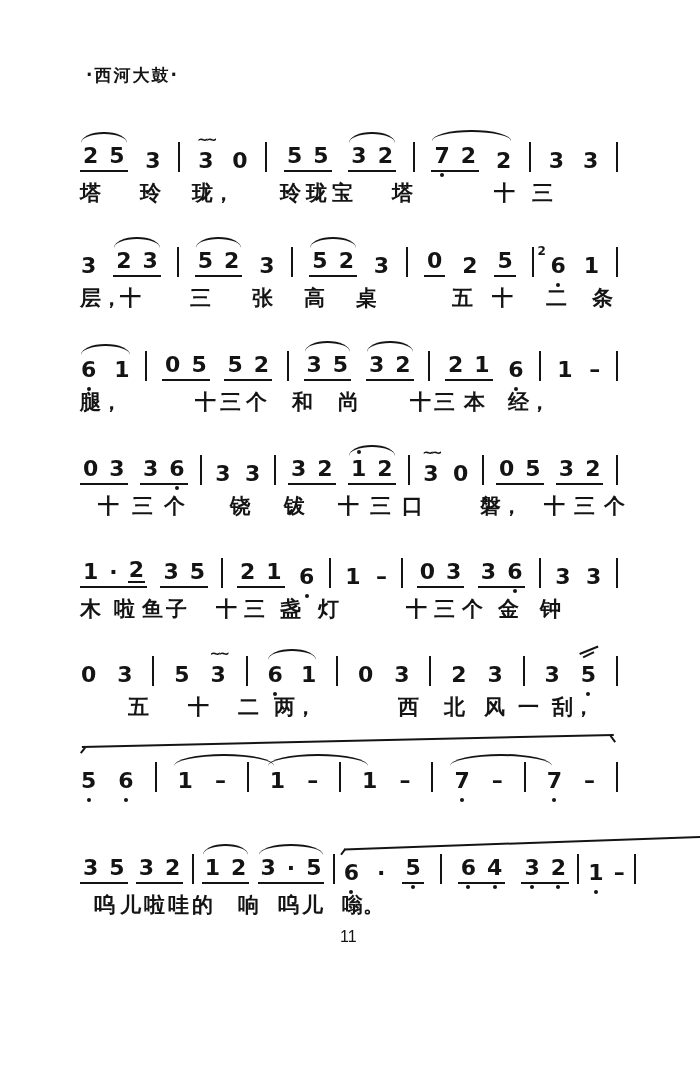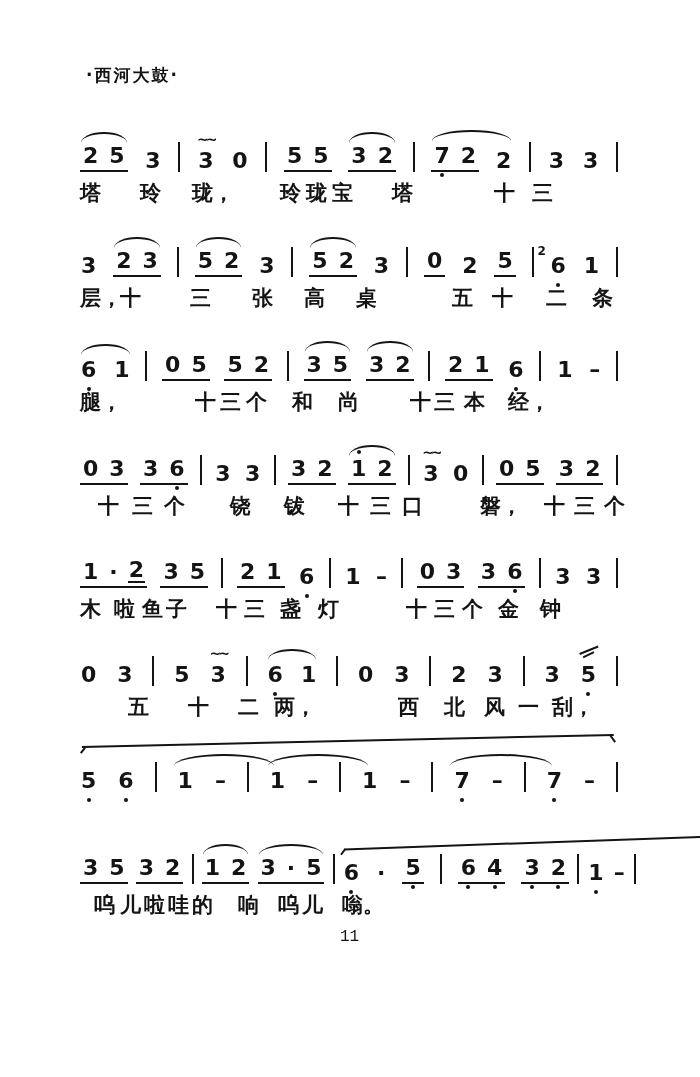--- a/index.html
+++ b/index.html
@@ -38,21 +38,21 @@
   .grace{position:absolute;top:-10px;left:-12px;font-size:12px;font-weight:700;}
   .slide{position:absolute;top:-15px;left:0;width:20px;height:6px;border-top:2px solid #141414;transform:rotate(-22deg);}
   .slide::before{content:"";position:absolute;left:2px;top:2px;width:12px;height:2px;background:#141414;transform:rotate(-4deg);}
   .arc{position:absolute;top:10px;height:10px;border-top:2px solid #141414;
        border-radius:50% 50% 0 0/100% 100% 0 0;}
   .arc.line{top:2px;border-radius:0;transform:rotate(-1.3deg);transform-origin:left center;}
   .arc.line::before{content:"";position:absolute;left:0;top:-1px;width:2px;height:7px;background:#141414;transform:rotate(40deg);}
   .arc.line::after{content:"";position:absolute;right:0;top:-1px;width:2px;height:8px;background:#141414;transform:rotate(-35deg);}
   .lyrics{position:relative;height:36px;margin-top:7px;}
   .syl{position:absolute;top:0;font-size:21px;font-weight:600;white-space:nowrap;}
-  .pageno{position:absolute;left:340px;top:928px;font-family:Liberation Mono, monospace;font-size:16px;}
+  .pageno{position:absolute;left:340px;top:928px;font-family:Liberation Sans, sans-serif;font-size:16px;}
 </style>
 </head>
 <body>
 
 <div class="page">
   <div class="header">·西河大鼓·</div>
   <div id="lines">
       <div class="line">
         <div class="notes">
           <span class="grp ul">

